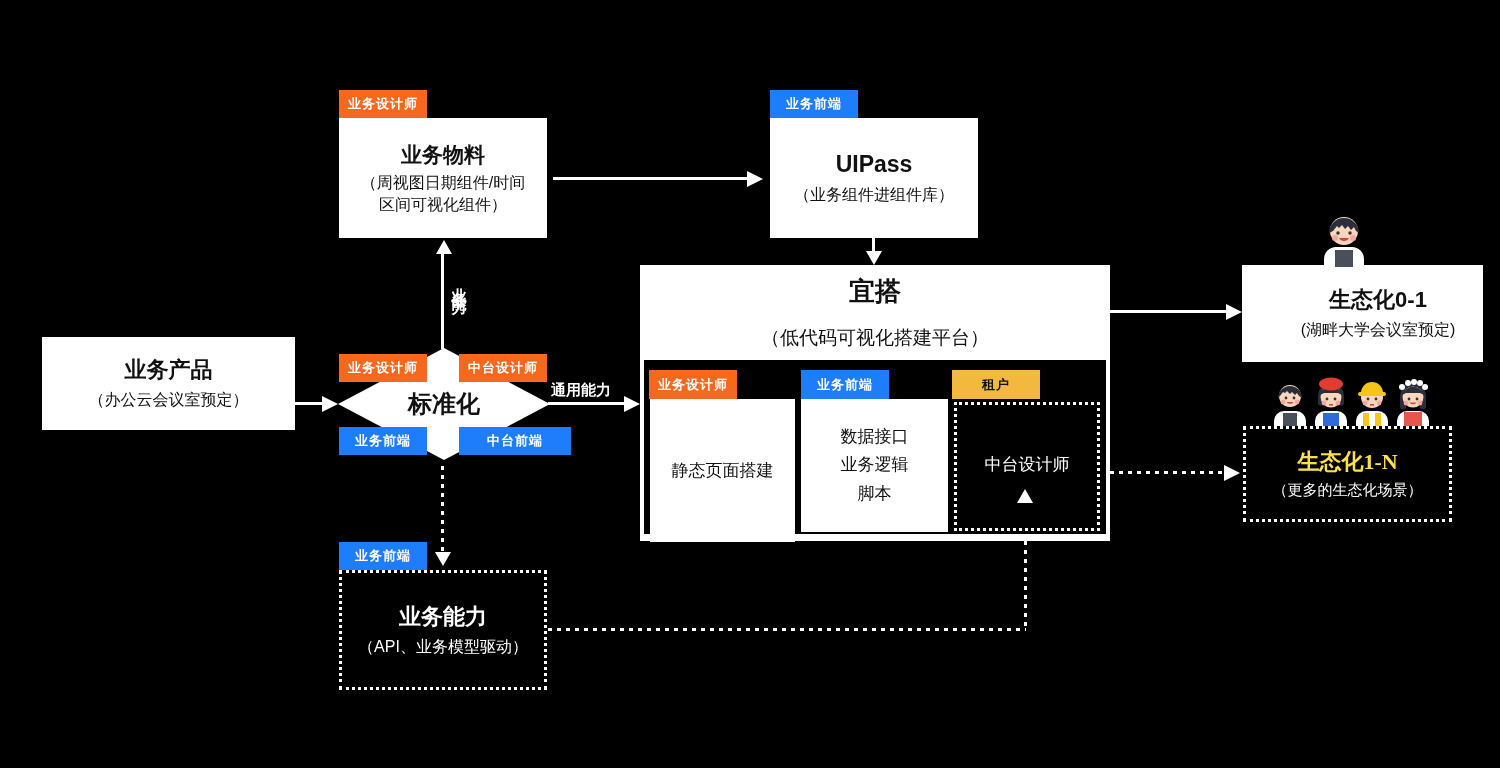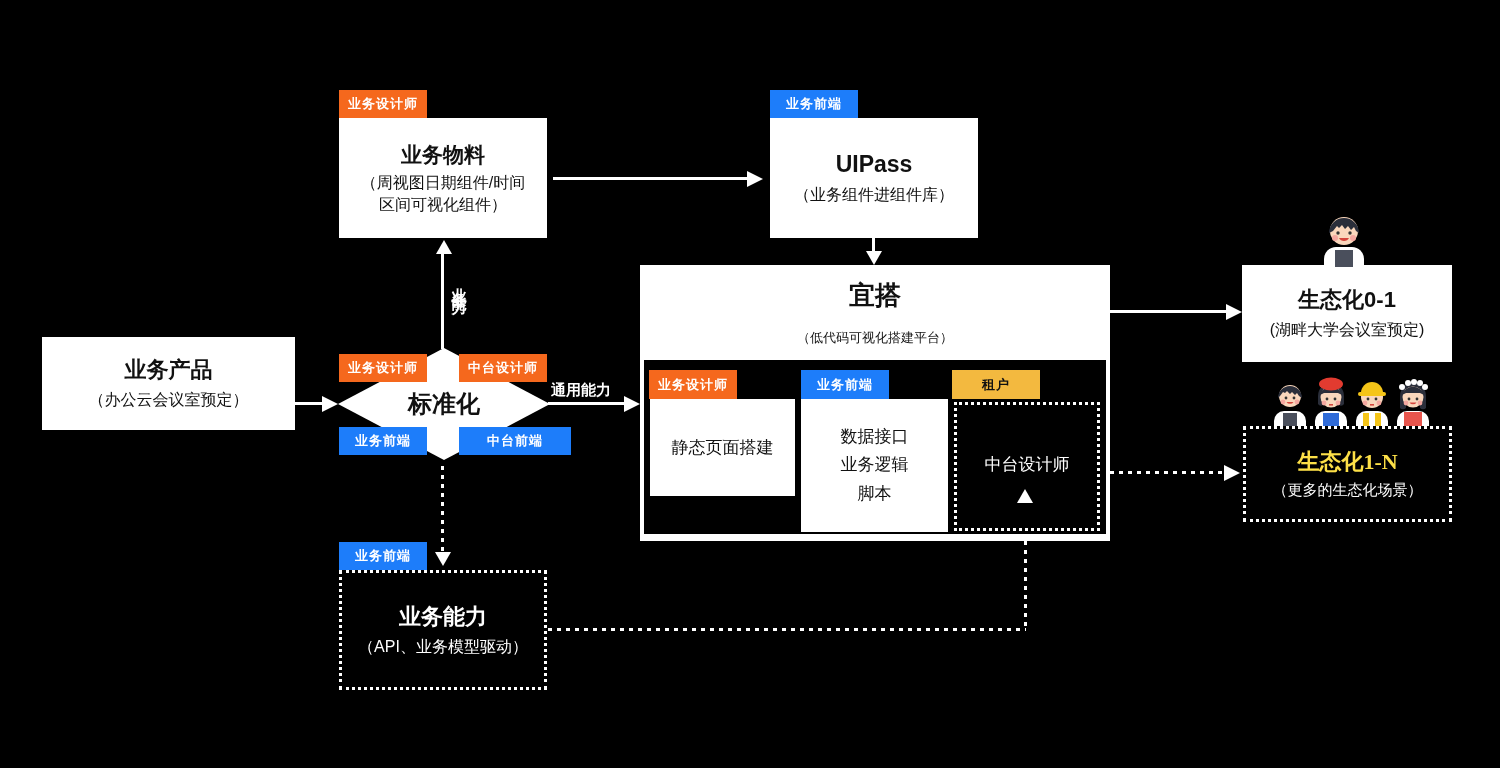--- a/index.html
+++ b/index.html
@@ -35,21 +35,21 @@
            justify-content:center;z-index:5;}
   .diamond span{font-size:24px;font-weight:bold;color:#111;}
   .vlabel{position:absolute;left:449px;top:276px;writing-mode:vertical-rl;text-orientation:upright;
           color:#fff;font-size:15px;font-weight:600;letter-spacing:4px;z-index:5;}
   .hlabel{position:absolute;left:551px;top:381px;color:#fff;font-size:15px;font-weight:600;z-index:5;}
   
   .yida{position:absolute;left:640px;top:265px;width:470px;height:276px;background:#fff;z-index:5;}
   .yida-head{position:absolute;left:0;top:0;width:100%;height:95px;display:flex;flex-direction:column;
              align-items:center;justify-content:center;color:#111;}
   .yida-head .t{font-size:26px;font-weight:bold;}
-  .yida-head .s{font-size:13px;margin-top:16px;text-align:right;}
+  .yida-head .s{font-size:19px;margin-top:16px;text-align:right;}
   .yida-inner{position:absolute;left:4px;top:95px;width:462px;height:174px;background:#000;}
   .col-tag{position:absolute;top:10px;height:29px;width:88px;display:flex;align-items:center;
            justify-content:center;color:#fff;font-size:13px;font-weight:bold;letter-spacing:1px;}
   .col-box{position:absolute;top:39px;background:#fff;color:#111;font-size:17px;display:flex;
            flex-direction:column;align-items:center;justify-content:center;text-align:center;}
   .col-dotted{position:absolute;background:#000;border:3px dotted #fff;color:#fff;font-size:17px;
               display:flex;align-items:flex-start;justify-content:center;text-align:center;}
   .mline{line-height:1.65;}
 </style>
 </head>
@@ -106,21 +106,21 @@
   <div class="ah down" style="left:435px;top:552px;"></div>
 
   <div class="yida">
     <div class="yida-head">
       <div class="t">宜搭</div>
       <div class="s">（低代码可视化搭建平台）</div>
     </div>
     <div class="yida-inner">
 
       <div class="col-tag" style="left:5px;background:#F5681D;">业务设计师</div>
-      <div class="col-box" style="left:6px;width:145px;height:97px;">
+      <div class="col-box" style="left:6px;width:145px;height:143px;">
         <div>静态页面搭建</div>
       </div>
 
       <div class="col-tag" style="left:157px;background:#1D7DFA;">业务前端</div>
       <div class="col-box" style="left:157px;width:147px;height:133px;">
         <div class="mline">数据接口</div>
         <div class="mline">业务逻辑</div>
         <div class="mline">脚本</div>
       </div>
 
@@ -134,21 +134,21 @@
   <div class="dot-h" style="left:548px;top:628px;width:478px;"></div>
   <div class="dot-v" style="left:1024px;top:505px;height:126px;" style2=""></div>
   <div class="ah up" style="left:1017px;top:489px;z-index:7;"></div>
 
   <div class="line-h" style="left:1110px;top:310px;width:118px;"></div>
   <div class="ah right" style="left:1226px;top:304px;"></div>
 
   <div class="dot-h" style="left:1110px;top:471px;width:116px;"></div>
   <div class="ah right" style="left:1224px;top:465px;"></div>
 
-  <div class="wbox" style="left:1242px;top:265px;width:210px;height:97px;">
+  <div class="wbox" style="left:1242px;top:265px;width:210px;height:97px;padding-left:31px;">
     <div class="title" style="font-size:22px;">生态化0-1</div>
     <div class="subtitle">(湖畔大学会议室预定)</div>
   </div>
   <svg class="abs" style="left:1312px;top:209px;z-index:6;" width="64" height="58" viewBox="0 0 64 58">
     <path d="M12 58 v-8 a12 12 0 0 1 12-12 h16 a12 12 0 0 1 12 12 v8 z" fill="#ffffff"></path>
     <path d="M23 58 v-17 h18 v17 z" fill="#4A4F5C"></path>
     <circle cx="32" cy="22" r="14" fill="#FAD7BC"></circle>
     <path d="M17 24 a15 15 0 0 1 30 0 l-3-2 -2-4 -3 3 -3-4 -3 3 -3-4 -3 3 -2-2 -4 5z" fill="#2A2E3A"></path>
     <circle cx="26" cy="24" r="1.7" fill="#333"></circle>
     <circle cx="38" cy="24" r="1.7" fill="#333"></circle>

